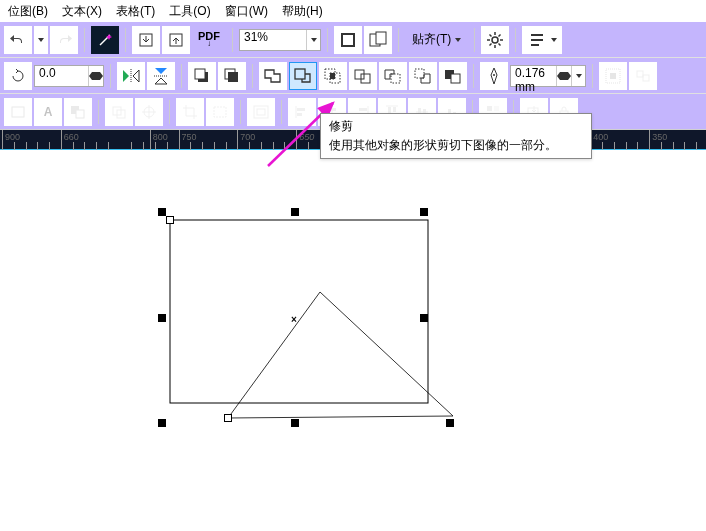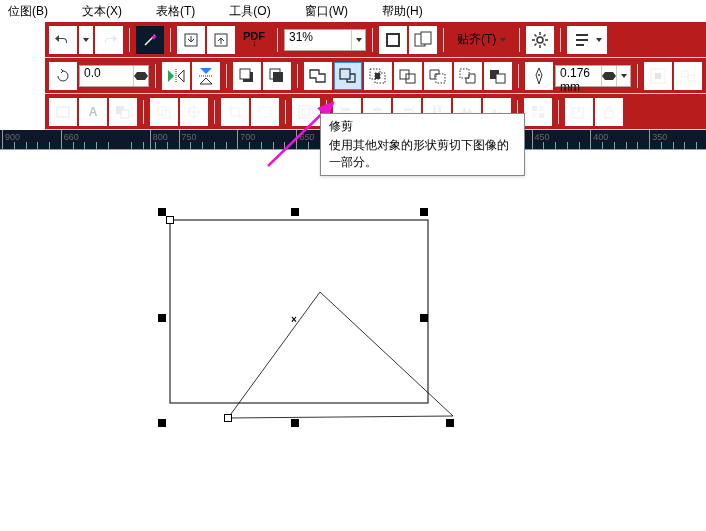--- a/index.html
+++ b/index.html
@@ -1,20 +1,20 @@
 <!DOCTYPE html>
 <html><head>
 <meta charset="utf-8">
 <style>
   * { box-sizing: border-box; }
   html,body { margin:0; padding:0; font-family:"Microsoft YaHei",Arial,sans-serif; font-size:12px; background:#fff; }
   .app { width:706px; height:531px; position:relative; overflow:hidden; background:#fff; }
-  .menubar { height:22px; display:flex; align-items:center; padding:8px 4px; background:#fff;gap:20px; }
+  .menubar { height:22px; display:flex; align-items:center; padding:8px 4px; background:#fff; }
   .menubar .mi { margin:0 10px 0 4px; cursor:default; }
-  .toolbar { height:36px; display:flex; align-items:center; padding:0 4px; gap:2px; background:#b91c1c; border-bottom:1px solid #e0e0e0;margin-left:45px; }
+  .toolbar { height:36px; display:flex; align-items:center; padding:0 4px; gap:2px; background:#c4b5fd; border-bottom:1px solid #e0e0e0; }
   .toolbar.t3 { border-bottom:1px solid #d0d0d0; }
   .btn { width:28px; height:28px; display:flex; align-items:center; justify-content:center; border:1px solid transparent; background:#fff; }
   .btn.selected { border:1px solid #2196f3; background:#cfe8ff; }
   .btn.disabled svg, .btn.disabled span { opacity:0.35; }
   .sep { width:1px; height:24px; background:#ccc; margin:0 4px; }
   .combo { display:flex; align-items:center; border:1px solid #aaa; height:22px; background:#fff; }
   .combo input, .combo span.cval { border:none; height:20px; padding:0 4px; font-size:12px; outline:none; background:#fff; }
   .combo .dd { width:14px; height:20px; display:flex; align-items:center; justify-content:center; border-left:1px solid #ccc; }
   .spin { display:flex; flex-direction:column; border-left:1px solid #ccc;}
   .spin div { width:14px; height:10px; display:flex; align-items:center; justify-content:center; }
@@ -567,18 +567,18 @@
     <svg class="arrow" style="left:263px;top:-53px" width="80" height="74">
       <defs>
           <marker id="ah" markerWidth="8" markerHeight="8" refX="6" refY="3" orient="auto">
             <path d="M0 0L7 3L0 6z" fill="#e815d2"></path>
           </marker>
         </defs>
       <line x1="5" y1="69" x2="70" y2="6" stroke="#e815d2" stroke-width="2.5" marker-end="url(#ah)"></line>
     </svg>
   </div>
 
-  <div class="tooltip" style="left:320px; top:113px; width:205px;">
+  <div class="tooltip" style="left:320px; top:113px; width:272px;">
     <div class="tt-title">修剪</div>
     <div>使用其他对象的形状剪切下图像的一部分。</div>
   </div>
 
 </div>
 
 </body></html>

